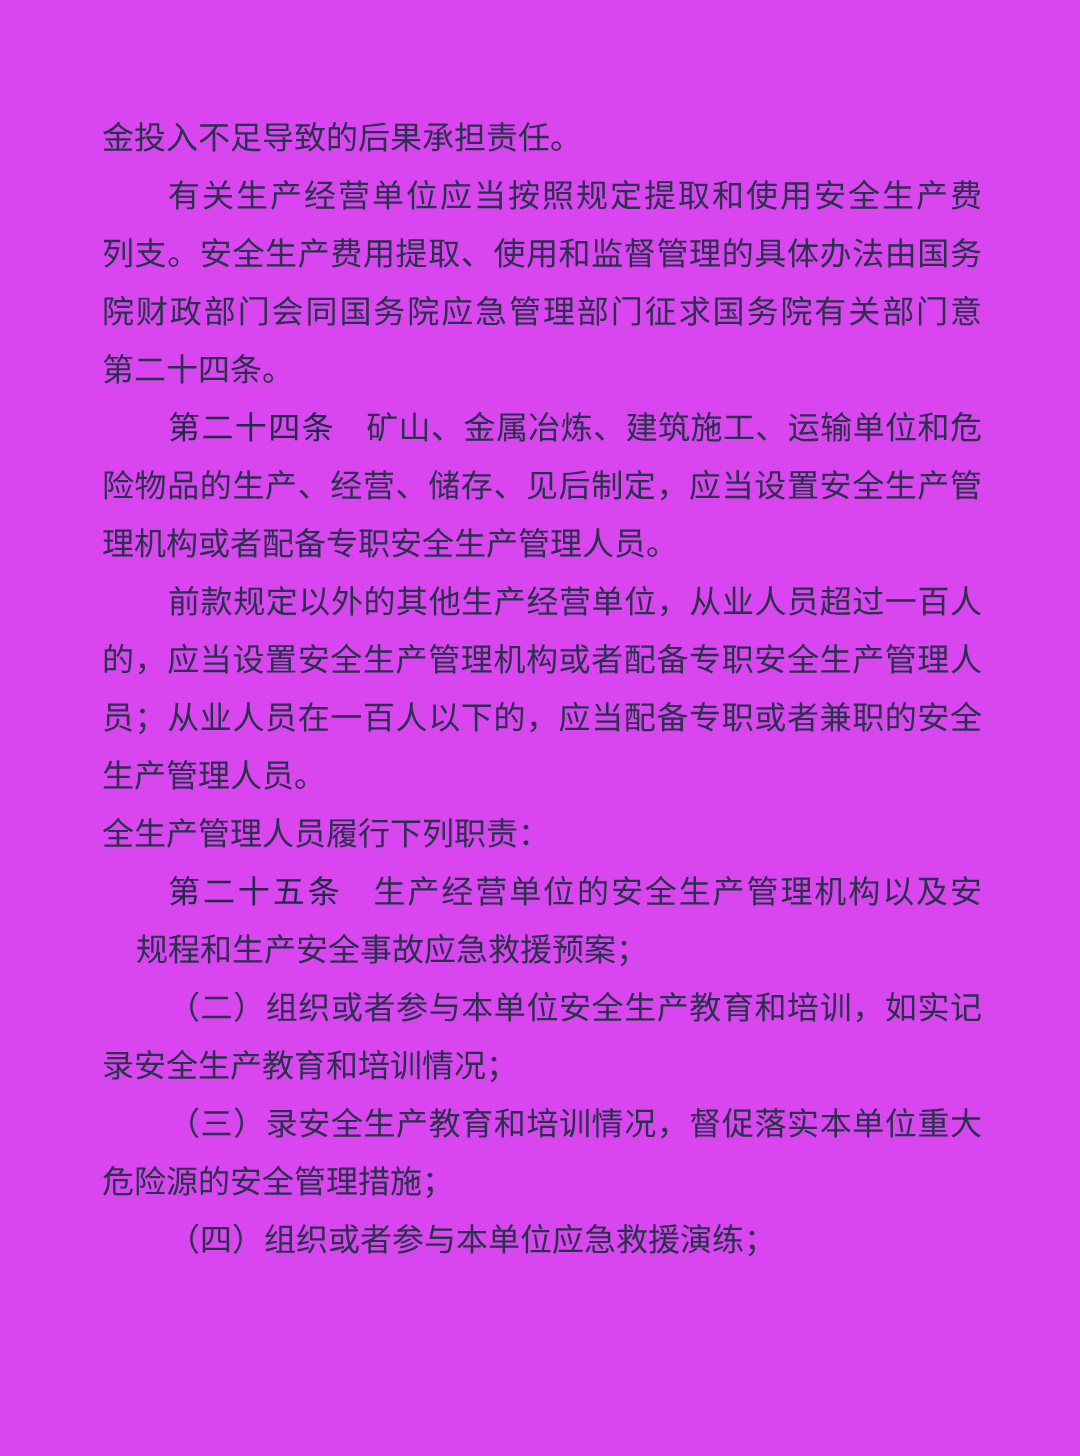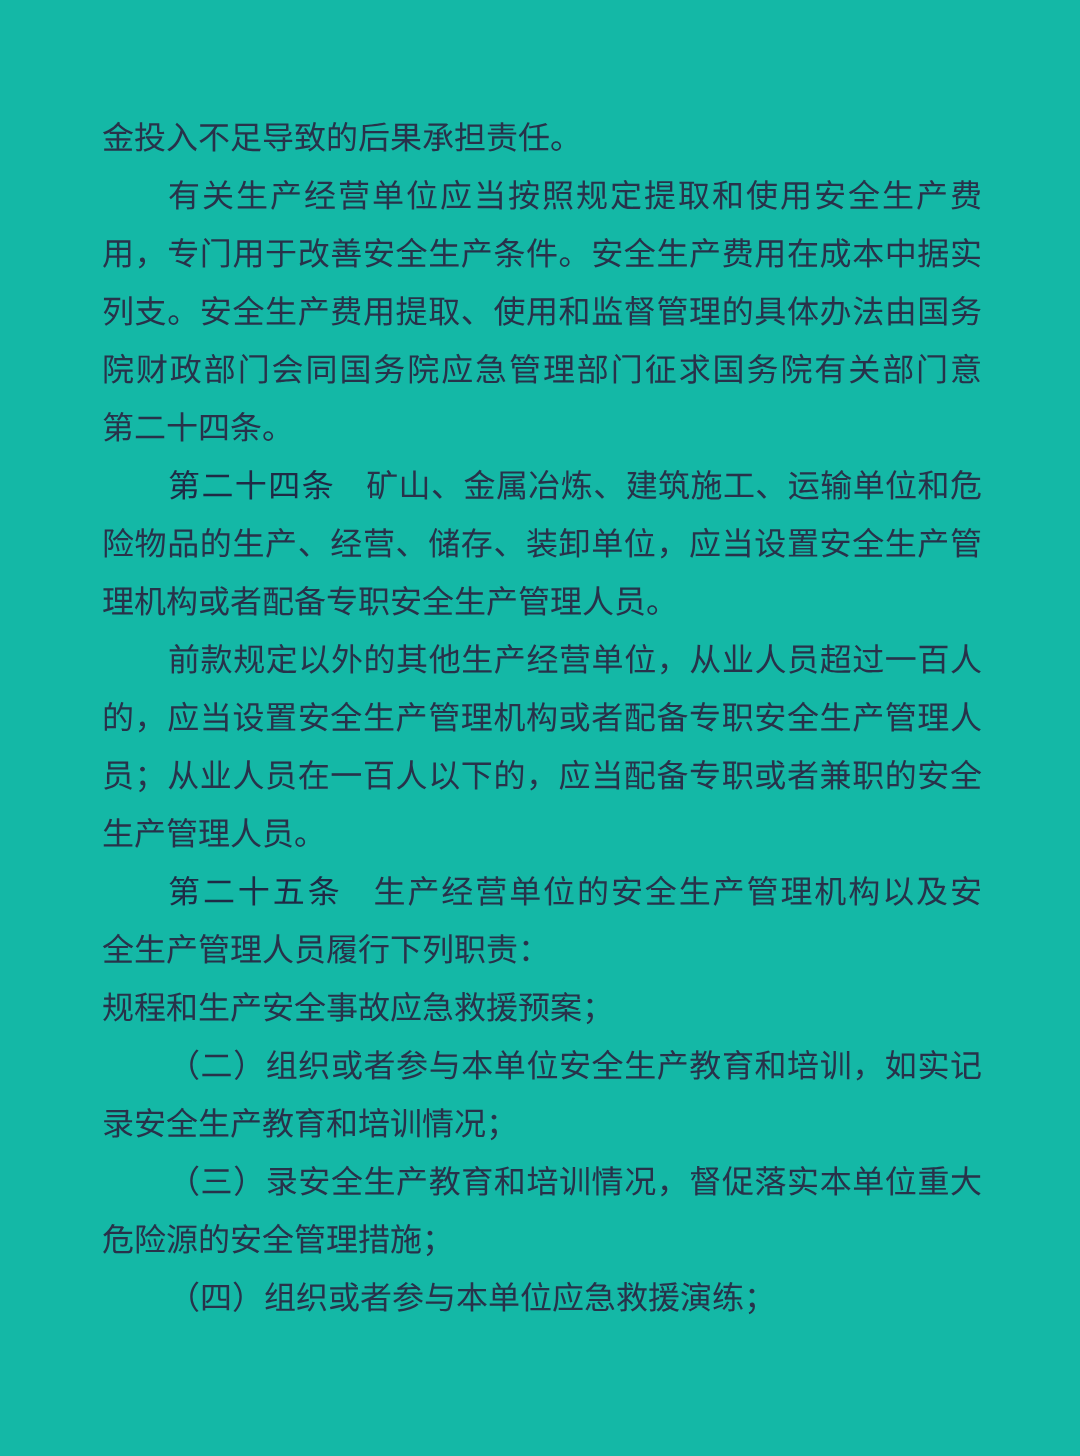--- a/index.html
+++ b/index.html
@@ -39,37 +39,36 @@
     font-family: "Liberation Sans", "DejaVu Sans", sans-serif;
     font-weight: 400;
     color: #1f2a45;
     margin-right: 31px;
     letter-spacing: 1px;
   }
 </style>
 </head>
 <body>
 
-<div class="page" style="background: #14b8a6;">
+<div class="page" style="background: #d946ef;">
   <div class="doc">
       <div class="line" style="color: rgb(40, 50, 74);">金投入不足导致的后果承担责任。</div>
       <div class="line indent fill" style="color: rgb(40, 50, 74);">有关生产经营单位应当按照规定提取和使用安全生产费</div>
-      <div class="line fill" style="color: rgb(40, 50, 74);">用，专门用于改善安全生产条件。安全生产费用在成本中据实</div>
       <div class="line fill" style="color: rgb(40, 50, 74);">列支。安全生产费用提取、使用和监督管理的具体办法由国务</div>
       <div class="line fill" style="color: rgb(40, 50, 74);">院财政部门会同国务院应急管理部门征求国务院有关部门意</div>
       <div class="line" style="color: rgb(40, 50, 74);">第二十四条。</div>
       <div class="line indent fill" style="color: rgb(40, 50, 74);"><span class="article-no" style="color: rgb(31, 42, 69);">第二十四条</span><span>矿山、金属冶炼、建筑施工、运输单位和危</span></div>
-      <div class="line fill" style="color: rgb(40, 50, 74);">险物品的生产、经营、储存、装卸单位，应当设置安全生产管</div>
+      <div class="line fill" style="color: rgb(40, 50, 74);">险物品的生产、经营、储存、见后制定，应当设置安全生产管</div>
       <div class="line" style="color: rgb(40, 50, 74);">理机构或者配备专职安全生产管理人员。</div>
       <div class="line indent fill" style="color: rgb(40, 50, 74);">前款规定以外的其他生产经营单位，从业人员超过一百人</div>
       <div class="line fill" style="color: rgb(40, 50, 74);">的，应当设置安全生产管理机构或者配备专职安全生产管理人</div>
       <div class="line fill" style="color: rgb(40, 50, 74);">员；从业人员在一百人以下的，应当配备专职或者兼职的安全</div>
       <div class="line" style="color: rgb(40, 50, 74);">生产管理人员。</div>
+      <div class="line" style="color: rgb(40, 50, 74);">全生产管理人员履行下列职责：</div>
       <div class="line indent fill" style="color: rgb(40, 50, 74);"><span class="article-no" style="color: rgb(31, 42, 69);">第二十五条</span><span>生产经营单位的安全生产管理机构以及安</span></div>
-      <div class="line" style="color: rgb(40, 50, 74);">全生产管理人员履行下列职责：</div>
-      <div class="line" style="color: rgb(40, 50, 74);">规程和生产安全事故应急救援预案；</div>
+      <div class="line" style="color: rgb(40, 50, 74); margin-left: 34px;">规程和生产安全事故应急救援预案；</div>
       <div class="line indent fill" style="color: rgb(40, 50, 74);">（二）组织或者参与本单位安全生产教育和培训，如实记</div>
       <div class="line" style="color: rgb(40, 50, 74);">录安全生产教育和培训情况；</div>
       <div class="line indent fill" style="color: rgb(40, 50, 74);">（三）录安全生产教育和培训情况，督促落实本单位重大</div>
       <div class="line" style="color: rgb(40, 50, 74);">危险源的安全管理措施；</div>
       <div class="line indent" style="color: rgb(40, 50, 74);">（四）组织或者参与本单位应急救援演练；</div>
     </div>
 </div>
 
 </body></html>

